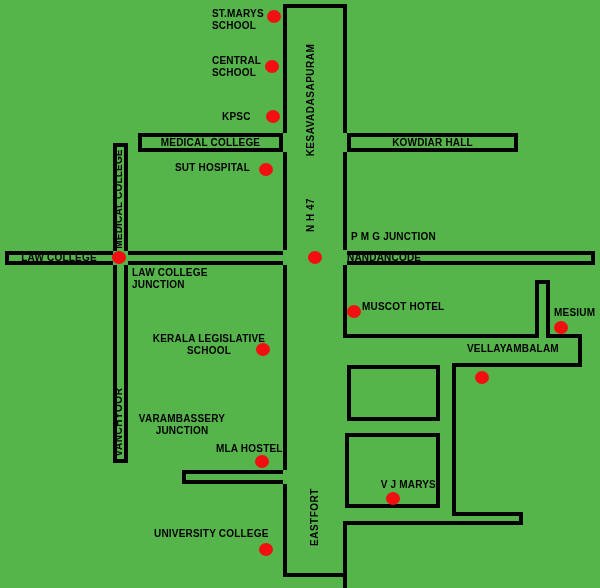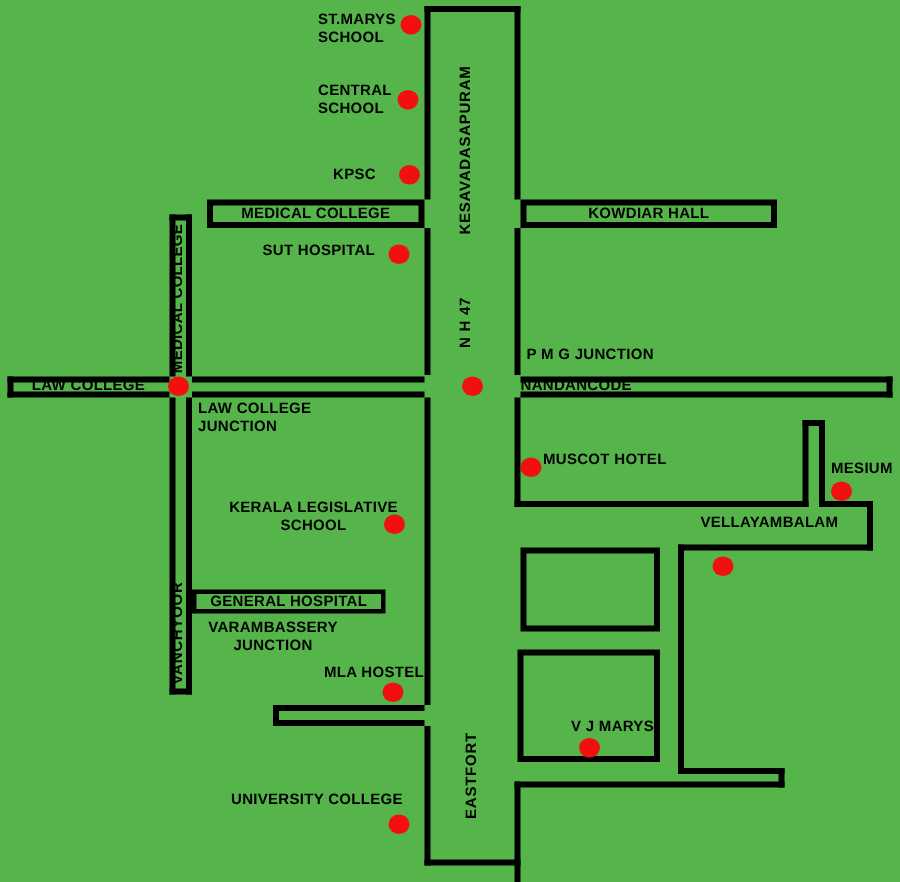--- a/index.html
+++ b/index.html
@@ -95,23 +95,20 @@
   <div class="ln" style="left:182px;top:470px;width:4px;height:14px"></div>
 
   <div class="roadbox" style="left:138px;top:133px;width:145px;height:19px">
     <span>MEDICAL COLLEGE</span>
   </div>
   <div class="roadbox" style="left:347px;top:133px;width:171px;height:19px">
     <span>KOWDIAR HALL</span>
   </div>
   <div class="lbl center" style="left:5px;top:252px;width:108px">LAW COLLEGE</div>
   <div class="lbl" style="left:347px;top:252px;width:222px;text-align:left">NANDANCODE</div>
-  <div class="roadbox" style="left:128px;top:393px;width:129px;height:16px;border-width:3px">
-    <span>GENERAL HOSPITAL</span>
-  </div>
 
   <div class="bldgbox" style="left:347px;top:365px;width:93px;height:56px"></div>
 
   <div class="bldgbox" style="left:345px;top:433px;width:95px;height:75px"></div>
   <div class="lbl" style="left:345px;top:479px;width:91px;text-align:right">V J MARYS</div>
 
 
   <div class="vert" style="left:249px;top:94px;width:124px">KESAVADASAPURAM</div>
   <div class="vert" style="left:285px;top:209px;width:52px">N H 47</div>
   <div class="vert" style="left:67px;top:193px;width:104px;letter-spacing:.2px">MEDICAL COLLEGE</div>

